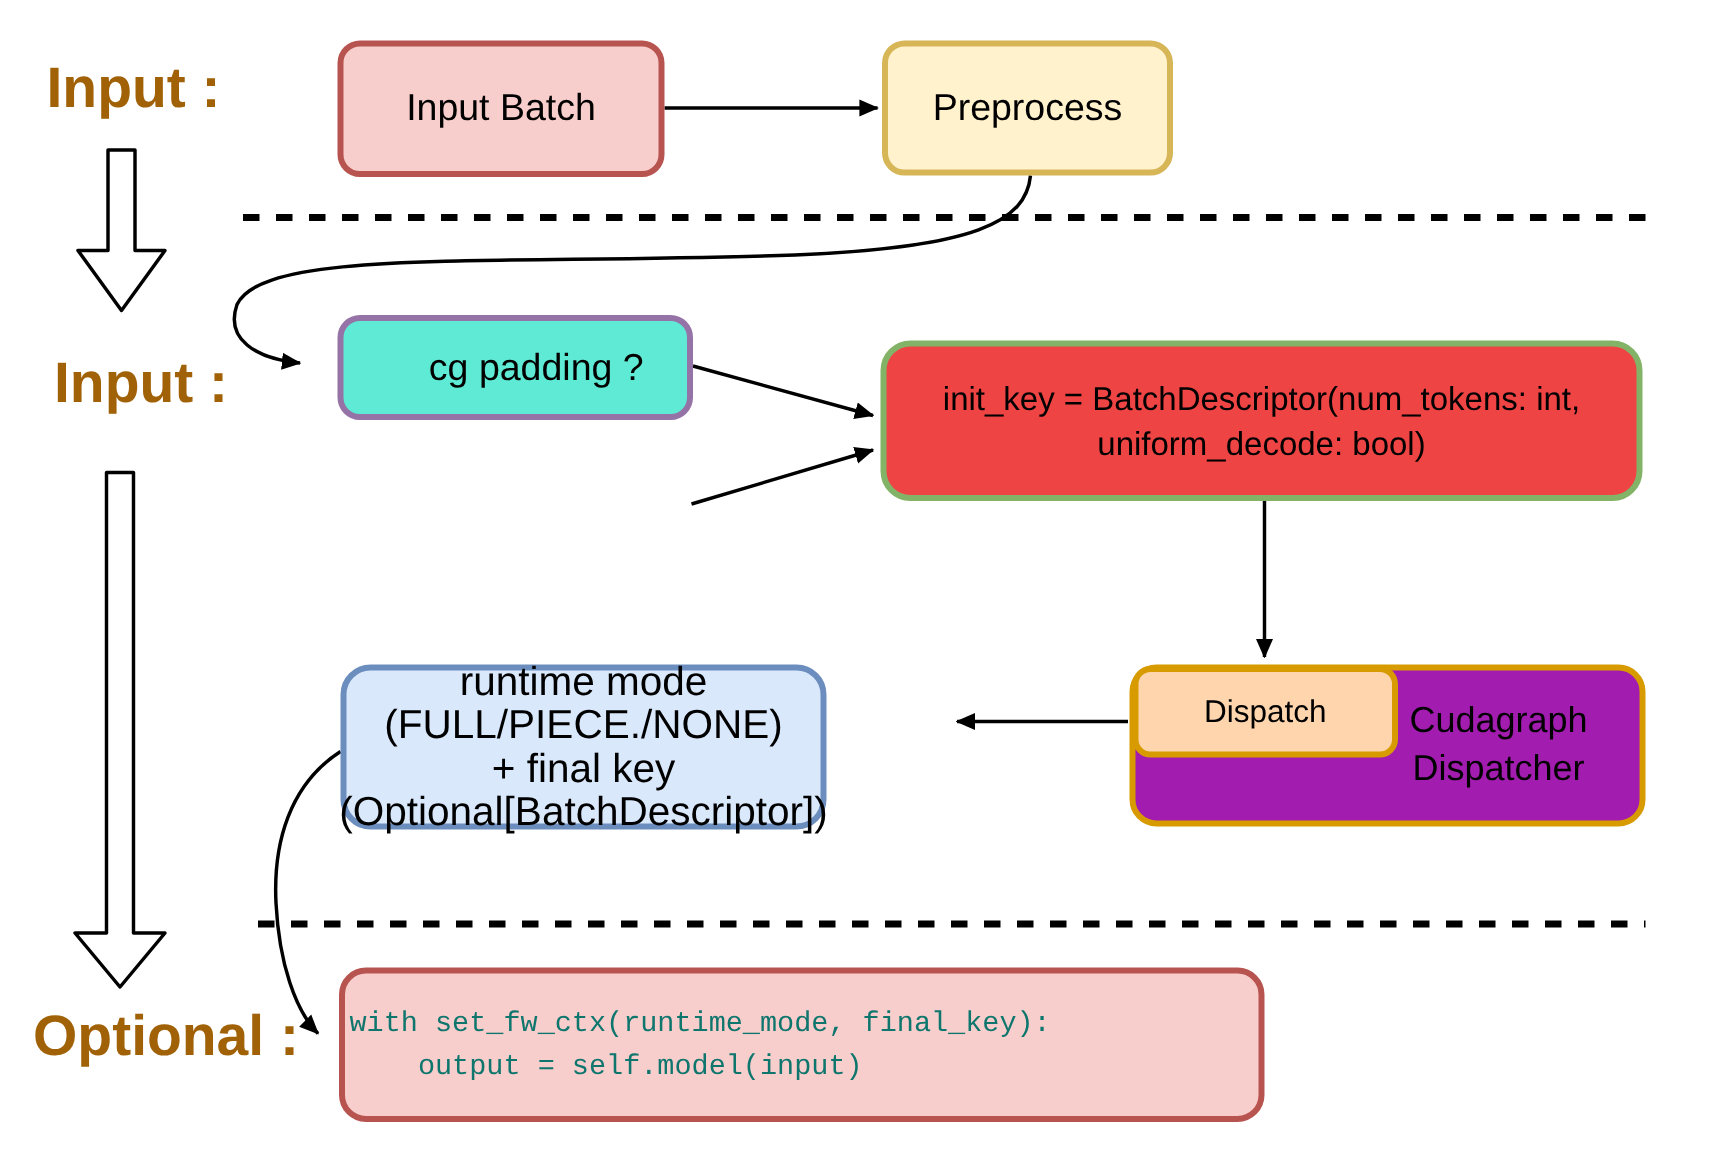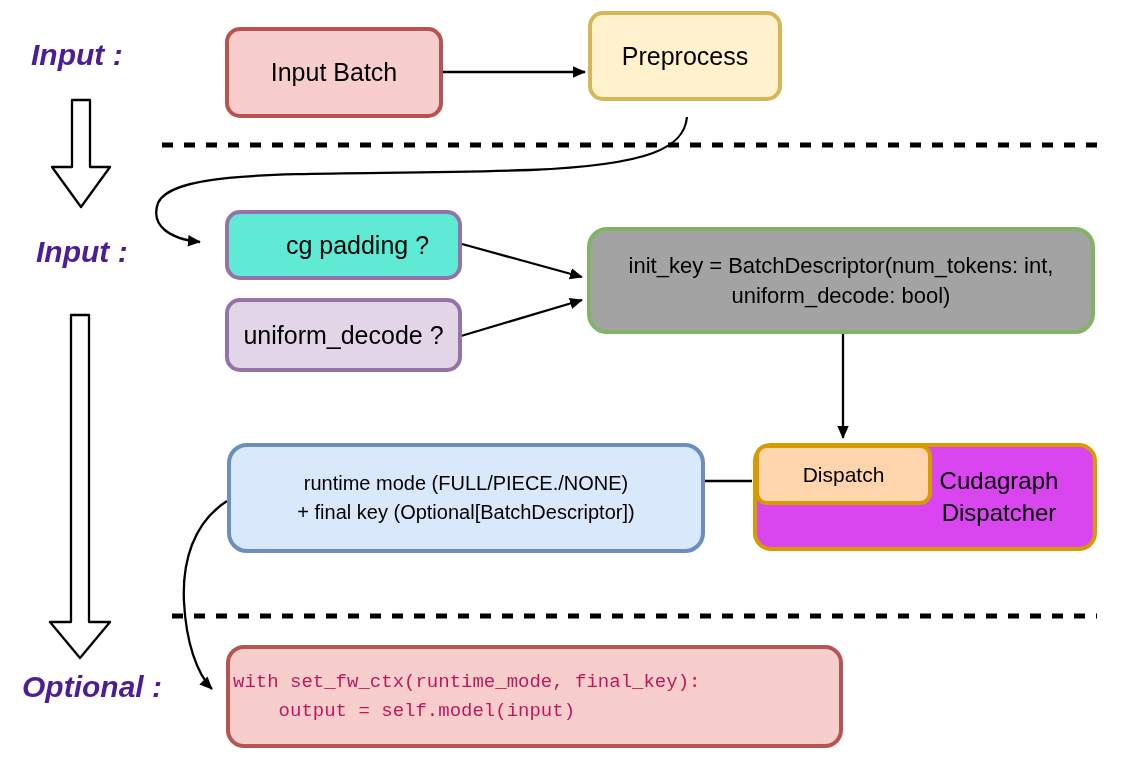--- a/index.html
+++ b/index.html
@@ -6,48 +6,47 @@
   .canvas{
     position:relative;
     width:1142px;height:770px;
     background:#ffffff;
     font-family:"Liberation Sans",sans-serif;
     overflow:hidden;
   }
   .overlay{position:absolute;left:0;top:0;z-index:1;pointer-events:none;}
   .stage-label{
     position:absolute;z-index:3;
-    font-weight:700;font-size:30px;color:#4c1d95;
+    font-weight:700;font-size:38px;color:#a16207;
     white-space:nowrap;
-    font-style:italic;
   }
   .node{
     position:absolute;z-index:2;
     box-sizing:border-box;
     border:4px solid #3b82f6;
     border-radius:15px;
     display:flex;align-items:center;justify-content:center;
     color:#000;text-align:center;
   }
   .node .lbl{white-space:pre-line;}
   .r20{border-radius:20px;}
   .node-input-batch{left:225px;top:27px;width:218px;height:91px;font-size:25px;}
-  .node-preprocess{left:588px;top:11px;width:194px;height:90px;font-size:25px;}
+  .node-preprocess{left:588px;top:27px;width:194px;height:90px;font-size:25px;}
   .node-cg-padding{left:225px;top:210px;width:237px;height:70px;font-size:25px;}
   .node-uniform-decode{left:225px;top:298px;width:237px;height:74px;font-size:25px;}
   .node-init-key{left:587px;top:227px;width:508px;height:107px;font-size:22px;line-height:30px;}
   .node-cudagraph{left:753px;top:443px;width:344px;height:108px;border-radius:18px;justify-content:flex-end;}
   .cudagraph-text{font-size:24px;line-height:32px;margin-right:14px;width:160px;text-align:center;white-space:pre-line;}
   .node-dispatch{left:755px;top:444px;width:177px;height:61px;border-radius:12px;font-size:21px;}
-  .node-runtime{left:227px;top:443px;width:478px;height:110px;font-size:20px;line-height:29px;}
+  .node-runtime{left:227px;top:443px;width:324px;height:110px;font-size:27px;line-height:29px;}
   .node-code{
     left:226px;top:645px;width:617px;height:103px;border-radius:18px;
     justify-content:flex-start;align-items:center;
     font-family:"Liberation Mono",monospace;
-    font-size:19px;line-height:29px;color:#be185d;text-align:left;
+    font-size:19px;line-height:29px;color:#0f766e;text-align:left;
   }
   .node-code .lbl{white-space:pre;padding-left:3px;}
   .stage-input{left:31px;top:38px;}
   .stage-plan{left:36px;top:235px;}
   .stage-execute{left:22px;top:670px;}
 </style>
 </head>
 <body>
 
 <div class="canvas">
@@ -83,30 +82,27 @@
   </div>
 
   <div class="node node-preprocess" style="background-color: rgb(255, 242, 204); border-color: rgb(214, 182, 86);">
     <span class="lbl">Preprocess</span>
   </div>
 
   <div class="node node-cg-padding" style="background-color: #5eead4; border-color: rgb(150, 115, 166); padding-left: 28px;">
     <span class="lbl">cg padding ?</span>
   </div>
 
-  <div class="node node-uniform-decode" style="background-color: rgb(225, 213, 231); border-color: rgb(150, 115, 166);">
-    <span class="lbl">uniform_decode ?</span>
-  </div>
 
-  <div class="node node-init-key r20" style="background-color: #a3a3a3; border-color: rgb(130, 179, 102);">
+  <div class="node node-init-key r20" style="background-color: #ef4444; border-color: rgb(130, 179, 102);">
     <span class="lbl">init_key = BatchDescriptor(num_tokens: int,
 uniform_decode: bool)</span>
   </div>
 
-  <div class="node node-cudagraph" style="background-color: #d946ef; border-color: rgb(215, 155, 0);">
+  <div class="node node-cudagraph" style="background-color: #a21caf; border-color: rgb(215, 155, 0);">
     <span class="cudagraph-text">Cudagraph
 Dispatcher</span>
   </div>
 
   <div class="node node-dispatch" style="background-color: rgb(255, 213, 174); border-color: rgb(215, 155, 0);">
     <span class="lbl">Dispatch</span>
   </div>
 
   <div class="node node-runtime r20" style="background-color: rgb(218, 232, 252); border-color: rgb(108, 142, 191);">
     <span class="lbl">runtime mode (FULL/PIECE./NONE)

